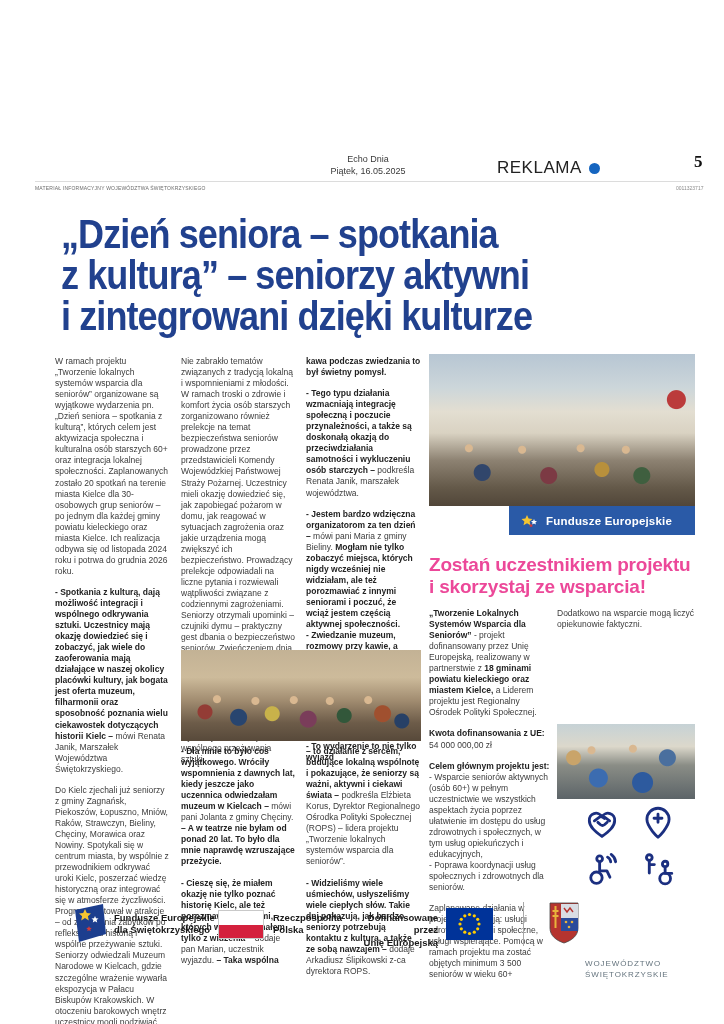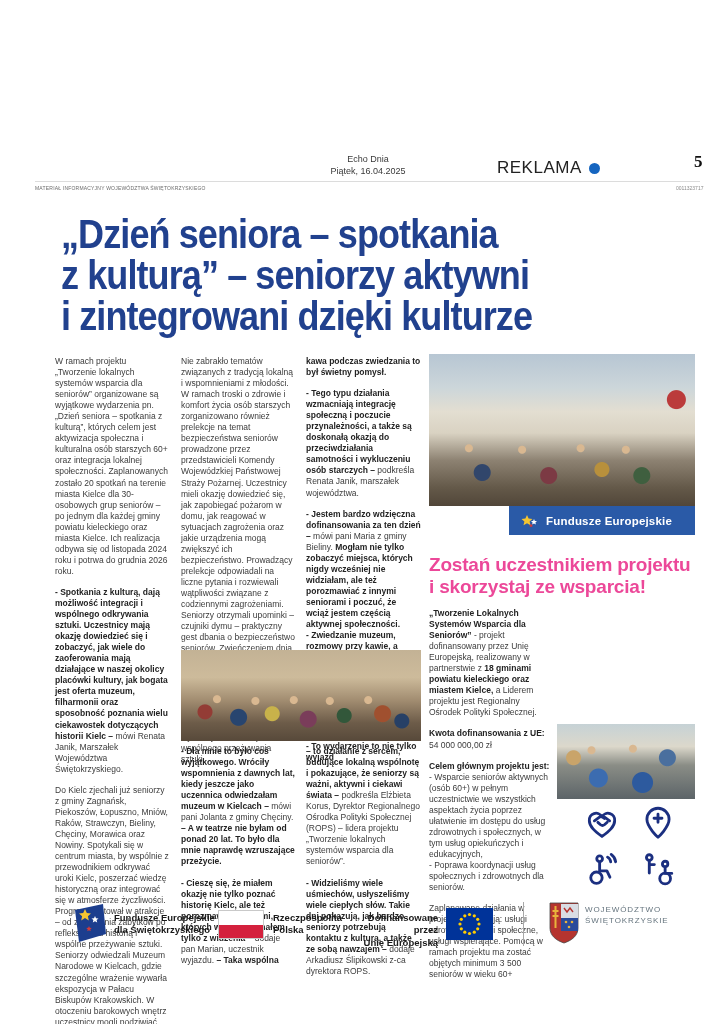--- a/index.html
+++ b/index.html
@@ -74,32 +74,32 @@
   
   .fe-text{left:114px;top:868px;font-weight:700;font-size:9.5px;line-height:1.3;color:#1a1a1a;white-space:pre-line;}
   .pl-flag{left:218px;top:866px;width:46px;height:29px;border:1px solid #c9c9c9;box-sizing:border-box;}
   .pl-flag .w{height:50%;background:#fff;}
   .pl-flag .r{height:50%;background:#d4213d;}
   .pl-text{left:273px;top:868px;font-weight:700;font-size:9.5px;line-height:1.3;color:#1a1a1a;white-space:pre-line;}
   .eu-text{left:350px;top:868px;width:88px;text-align:right;font-weight:700;font-size:9.5px;line-height:1.3;color:#1a1a1a;white-space:pre-line;}
   .eu-flag{left:446px;top:864px;}
   .divider{left:523px;top:858px;height:44px;border-left:1px solid #a8a8a8;width:0;}
   .coat{left:549px;top:858px;}
-  .woj-text{left:585px;top:860px;font-size:8px;letter-spacing:.9px;color:#64737d;line-height:1.4;white-space:pre-line;}
+  .woj-text{left:585px;top:914px;font-size:8px;letter-spacing:.9px;color:#64737d;line-height:1.4;white-space:pre-line;}
   .fe-logo{left:72px;top:858px;}
   .bottom-strip{left:0;top:1007px;width:724px;height:17px;background:#e8e8e8;}
 </style>
 </head>
 <body>
 
 <div class="page">
 
   <div class="abs masthead-center">
     <div>Echo Dnia</div>
-    <div>Piątek, 16.04.2025</div>
+    <div>Piątek, 16.05.2025</div>
   </div>
   <div class="abs reklama">
     <span>REKLAMA</span><span class="dot"></span>
   </div>
   <div class="abs pageno">5</div>
   <div class="abs rule"></div>
   <div class="abs note-left">MATERIAŁ INFORMACYJNY WOJEWÓDZTWA ŚWIĘTOKRZYSKIEGO</div>
   <div class="abs note-right">0011323717</div>
 
   <h1 class="abs headline" style="margin:0">„Dzień seniora – spotkania
@@ -111,21 +111,21 @@
       <p><strong>- Spotkania z kulturą, dają możliwość integracji i wspólnego odkrywania sztuki. Uczestnicy mają okazję dowiedzieć się i zobaczyć, jak wiele do zaoferowania mają działające w naszej okolicy placówki kultury, jak bogata jest oferta muzeum, filharmonii oraz sposobność poznania wielu ciekawostek dotyczących historii Kielc – </strong><span>mówi Renata Janik, Marszałek Województwa Świętokrzyskiego.</span></p>
       <p><span>Do Kielc zjechali już seniorzy z gminy Zagnańsk, Piekoszów, Łopuszno, Mniów, Raków, Strawczyn, Bieliny, Chęciny, Morawica oraz Nowiny. Spotykali się w centrum miasta, by wspólnie z przewodnikiem odkrywać uroki Kielc, poszerzać wiedzę historyczną oraz integrować się w atmosferze życzliwości. Program obfitował w atrakcje – od zwiedzania zabytków po refleksje nad historią i wspólne przeżywanie sztuki. Seniorzy odwiedzali Muzeum Narodowe w Kielcach, gdzie szczególne wrażenie wywarła ekspozycja w Pałacu Biskupów Krakowskich. W otoczeniu barokowych wnętrz uczestnicy mogli podziwiać dzieła sztuki, a także poznać fascynujące fakty z historii regionu. Odbywały się także warsztaty historyczne przy kawie, które stały się okazją do swobodnej rozmowy, wymiany wspomnień oraz zadawania pytań prowadzącemu – doświadczonemu przewodnikowi miejskiego szlaku historycznego.</span></p>
     </div>
   <div class="abs body-col c2">
       <p><span>Nie zabrakło tematów związanych z tradycją lokalną i wspomnieniami z młodości.
 W ramach troski o zdrowie i komfort życia osób starszych zorganizowano również prelekcje na temat bezpieczeństwa seniorów prowadzone przez przedstawicieli Komendy Wojewódzkiej Państwowej Straży Pożarnej. Uczestnicy mieli okazję dowiedzieć się, jak zapobiegać pożarom w domu, jak reagować w sytuacjach zagrożenia oraz jakie urządzenia mogą zwiększyć ich bezpieczeństwo. Prowadzący prelekcje odpowiadali na liczne pytania i rozwiewali wątpliwości związane z codziennymi zagrożeniami. Seniorzy otrzymali upominki – czujniki dymu – praktyczny gest dbania o bezpieczeństwo seniorów. Zwieńczeniem dnia była wizyta w Teatrze im. Stefana Żeromskiego lub Filharmonii Świętokrzyskiej im. Oskara Kolberga, gdzie seniorzy uczestniczyli w spektaklu lub koncercie, delektując się pięknem kultury wysokiej i atmosferą wspólnego przeżywania sztuki.</span></p>
     </div>
   <div class="abs body-col c3">
       <p><strong>kawa podczas zwiedzania to był świetny pomysł.</strong></p>
       <p><strong>- Tego typu działania wzmacniają integrację społeczną i poczucie przynależności, a także są doskonałą okazją do przeciwdziałania samotności i wykluczeniu osób starczych – </strong><span>podkreśla Renata Janik, marszałek województwa.</span></p>
-      <p><strong>- Jestem bardzo wdzięczna dofinansowania za ten dzień – </strong><span>mówi pani Maria z gminy Bieliny. </span><strong>Mogłam nie tylko zobaczyć miejsca, których nigdy wcześniej nie widziałam, ale też porozmawiać z innymi seniorami i poczuć, że wciąż jestem częścią aktywnej społeczności.
+      <p><strong>- Jestem bardzo wdzięczna organizatorom za ten dzień – </strong><span>mówi pani Maria z gminy Bieliny. </span><strong>Mogłam nie tylko zobaczyć miejsca, których nigdy wcześniej nie widziałam, ale też porozmawiać z innymi seniorami i poczuć, że wciąż jestem częścią aktywnej społeczności.
 - Zwiedzanie muzeum, rozmowy przy kawie, a potem jeszcze muzyka klasyczna na żywo – tego się nie zapomina – </strong><span>dodaje pan Stefan z gminy Strawczyn. </span><strong>– Po raz pierwszy byłem w filharmonii i jestem zachwycony. Chciałbym więcej takich inicjatyw.
 - To wydarzenie to nie tylko wyjazd</strong></p>
     </div>
 
   <div class="abs photo photo-mid"></div>
 
   <div class="abs body-col c2b">
       <p><strong>- Dla mnie to było coś wyjątkowego. Wróciły wspomnienia z dawnych lat, kiedy jeszcze jako uczennica odwiedzałam muzeum w Kielcach – </strong><span>mówi pani Jolanta z gminy Chęciny. </span><strong>– A w teatrze nie byłam od ponad 20 lat. To było dla mnie naprawdę wzruszające przeżycie.</strong></p>
       <p><strong>- Cieszę się, że miałem okazję nie tylko poznać historię Kielc, ale też porozmawiać z ludźmi, których wcześniej znałem tylko z widzenia – </strong><span>dodaje pan Marian, uczestnik wyjazdu. </span><strong>– Taka wspólna</strong></p>
     </div>
@@ -151,20 +151,21 @@
   <div class="abs body-col rc1">
       <p><strong>„Tworzenie Lokalnych Systemów Wsparcia dla Seniorów”</strong><span> - projekt dofinansowany przez Unię Europejską, realizowany w partnerstwie z </span><strong>18 gminami powiatu kieleckiego oraz miastem Kielce,</strong><span> a Liderem projektu jest Regionalny Ośrodek Polityki Społecznej.</span></p>
       <p><strong>Kwota dofinansowania z UE:</strong><span>
 54 000 000,00 zł</span></p>
       <p><strong>Celem głównym projektu jest:</strong><span>
 - Wsparcie seniorów aktywnych (osób 60+) w pełnym uczestnictwie we wszystkich aspektach życia poprzez ułatwienie im dostępu do usług zdrowotnych i społecznych, w tym usług opiekuńczych i edukacyjnych,
 - Poprawa koordynacji usług społecznych i zdrowotnych dla seniorów.</span></p>
       <p><span>Zaplanowane działania w projekcie obejmują: usługi zdrowotne, usługi społeczne, usługi wspierające. Pomocą w ramach projektu ma zostać objętych minimum 3 500 seniorów w wieku 60+</span></p>
     </div>
   <div class="abs body-col rc2">
+      <p><span>Dodatkowo na wsparcie mogą liczyć opiekunowie faktyczni.</span></p>
     </div>
 
   <div class="abs photo photo-r2"></div>
 
   <div class="abs icons-grid">
     <svg viewBox="0 0 24 24">
       <path class="nav-icon" d="M12 20.5C7.6 17.2 4 14.3 4 10.6A4.3 4.3 0 0 1 12 8a4.3 4.3 0 0 1 8 2.6c0 3.7-3.6 6.6-8 9.9z"></path>
       <path class="nav-icon" d="M7.2 10.6l3-2.2a2 2 0 0 1 2.4 0l.9.7"></path>
       <path class="nav-icon" d="M16.8 10.6l-3-2.2"></path>
       <path class="nav-icon" d="M9.4 11.6l1.7 1.5a1.9 1.9 0 0 0 2.4 0l1.8-1.6"></path>

